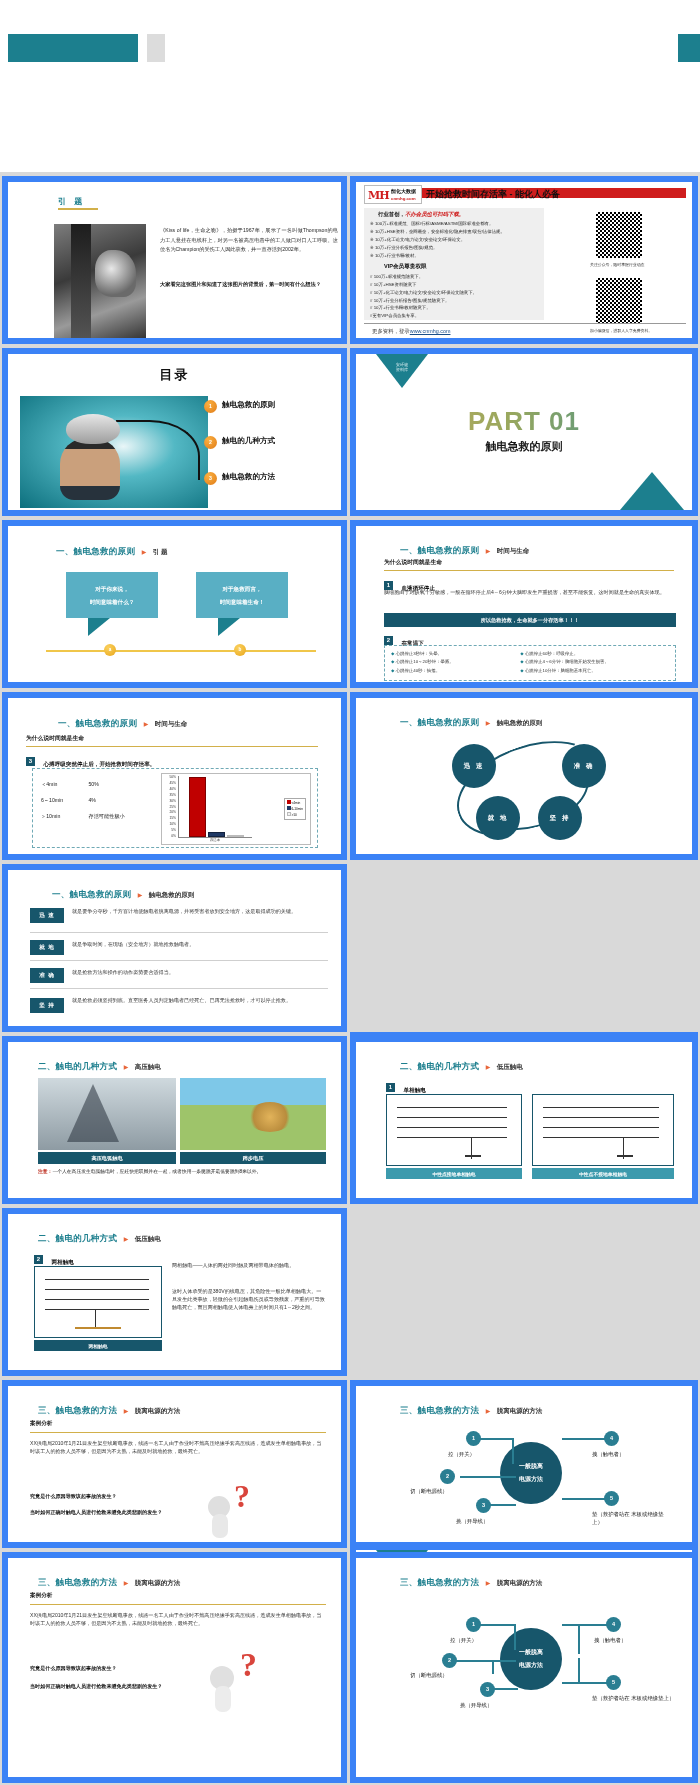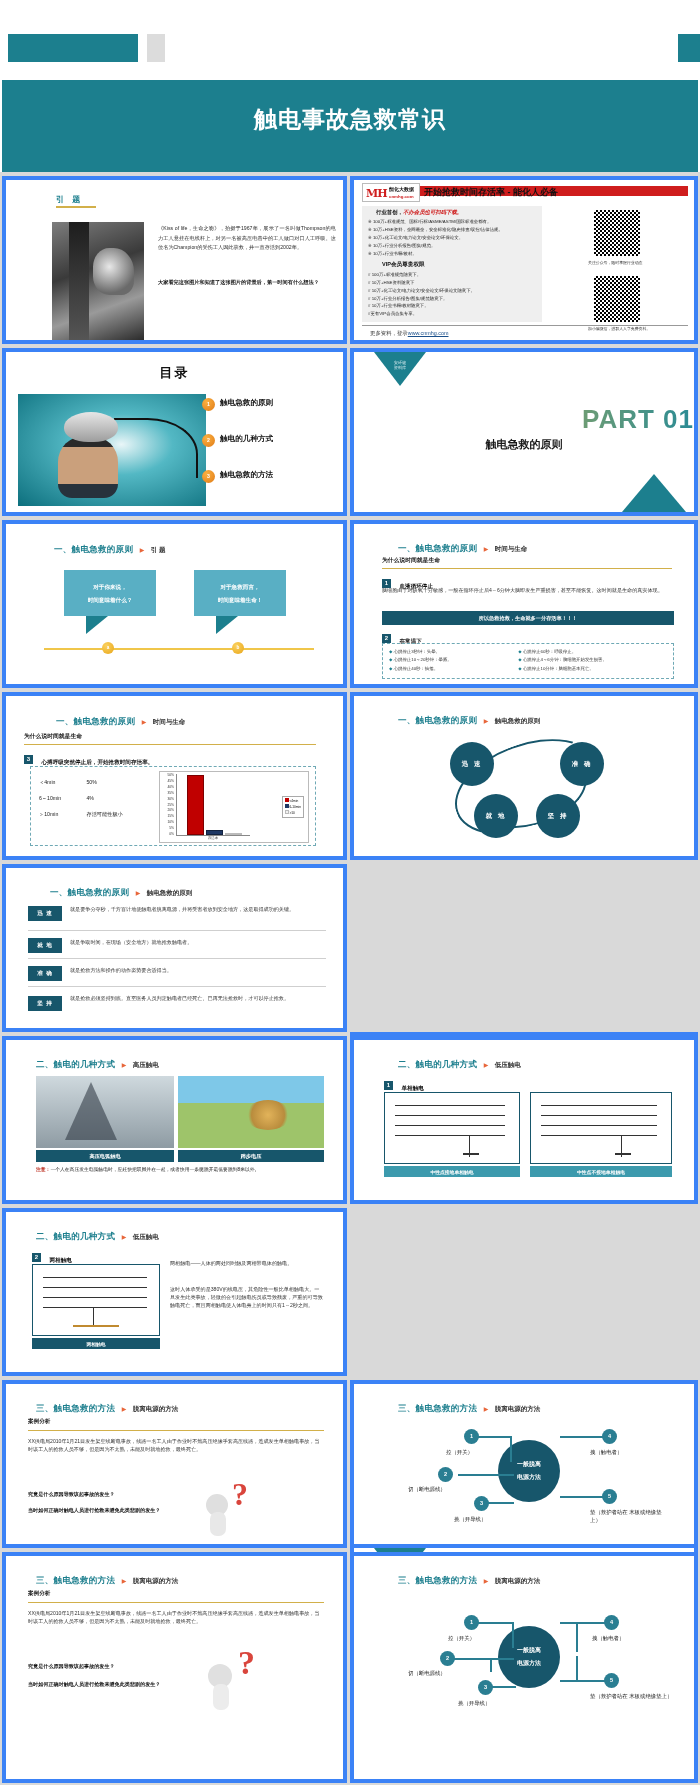--- a/index.html
+++ b/index.html
@@ -5,37 +5,37 @@
   * { box-sizing: border-box; margin:0; padding:0; }
   html,body { background:#d9d9d9; }
   body {
     width:700px; height:1785px;
     font-family:"Liberation Sans","DejaVu Sans",sans-serif;
     position:relative; overflow:hidden;
   }
   .deck { width:700px; height:1785px; position:relative; background:#d9d9d9; }
   .slide {
     position:absolute; background:#fff; overflow:hidden;
-    border:4px solid #3b82f6;
+    border:6px solid #3b82f6;
   }
   .hdr {
     position:absolute; font-weight:bold; white-space:nowrap;
   }
   .sec-title { font-size:8.5px; color:#1d7f8e; font-weight:bold; letter-spacing:.3px;}
   .sec-sub  { font-size:6.5px; color:#333; font-weight:bold;}
   .sec-arrow{ color:#e8663a; font-size:6px; margin:0 2px;}
   .uline { position:absolute; height:1px; background:#d2b04a; }
   .tri-tl { position:absolute; width:0; height:0; border-left:26px solid transparent;
             border-right:26px solid transparent; border-top:34px solid #1c7f8e; }
   .tri-br { position:absolute; width:0; height:0; border-left:32px solid transparent;
             border-right:32px solid transparent; border-bottom:38px solid #1c7f8e; }
   .wm { position:absolute; font-size:4.2px; color:#cfe6ea; line-height:1.25; text-align:center; }
   .partnum { font-size:26px; font-weight:bold; letter-spacing:1px;
              background:linear-gradient(90deg,#c6a95c 0%,#9aa85e 45%,#2a8b95 100%);
-             -webkit-background-clip:text; background-clip:text; color:transparent;text-align:right; }
+             -webkit-background-clip:text; background-clip:text; color:transparent; }
   .partsub { font-size:11px; font-weight:bold; color:#1a1a1a; margin-top:2px;}
   .numbox { display:inline-block; width:9px; height:9px; background:#17566b; color:#fff;
             font-size:6px; font-weight:bold; text-align:center; line-height:9px; vertical-align:middle;}
   .body-txt { font-size:5.1px; color:#333; line-height:1.55; }
 
   
   #s1 { left:0; top:0; width:700px; height:172px; border:none; }
   #s1 .topbar { position:absolute; left:8px; top:34px; width:130px; height:28px; background:#1c7f8e; }
   #s1 .topbar2{ position:absolute; left:147px; top:34px; width:18px; height:28px; background:#dcdcdc; }
   #s1 .topbar3{ position:absolute; right:0px; top:34px; width:22px; height:28px; background:#1c7f8e; }
@@ -190,23 +190,20 @@
 </style>
 </head>
 <body>
 
 <div class="deck">
 
   <div class="slide" id="s1">
     <div class="topbar"></div>
     <div class="topbar2"></div>
     <div class="topbar3"></div>
-    <div class="band">
-      <div class="t">触电事故急救常识</div>
-    </div>
   </div>
 
   <div class="slide" id="s2">
     <div class="ttl">引 题</div>
     <div class="uline2"></div>
     <div class="photo"></div>
     <div class="p1">《Kiss of life，生命之吻》，拍摄于1967年，展示了一名叫做Thompson的电力工人悬挂在电线杆上，对另一名被高压电击中的工人做口对口人工呼吸。这位名为Champion的受伤工人因此获救，并一直存活到2002年。</div>
     <div class="p2">大家看完这张图片和知道了这张图片的背景后，第一时间有什么想法？</div>
   </div>
 

